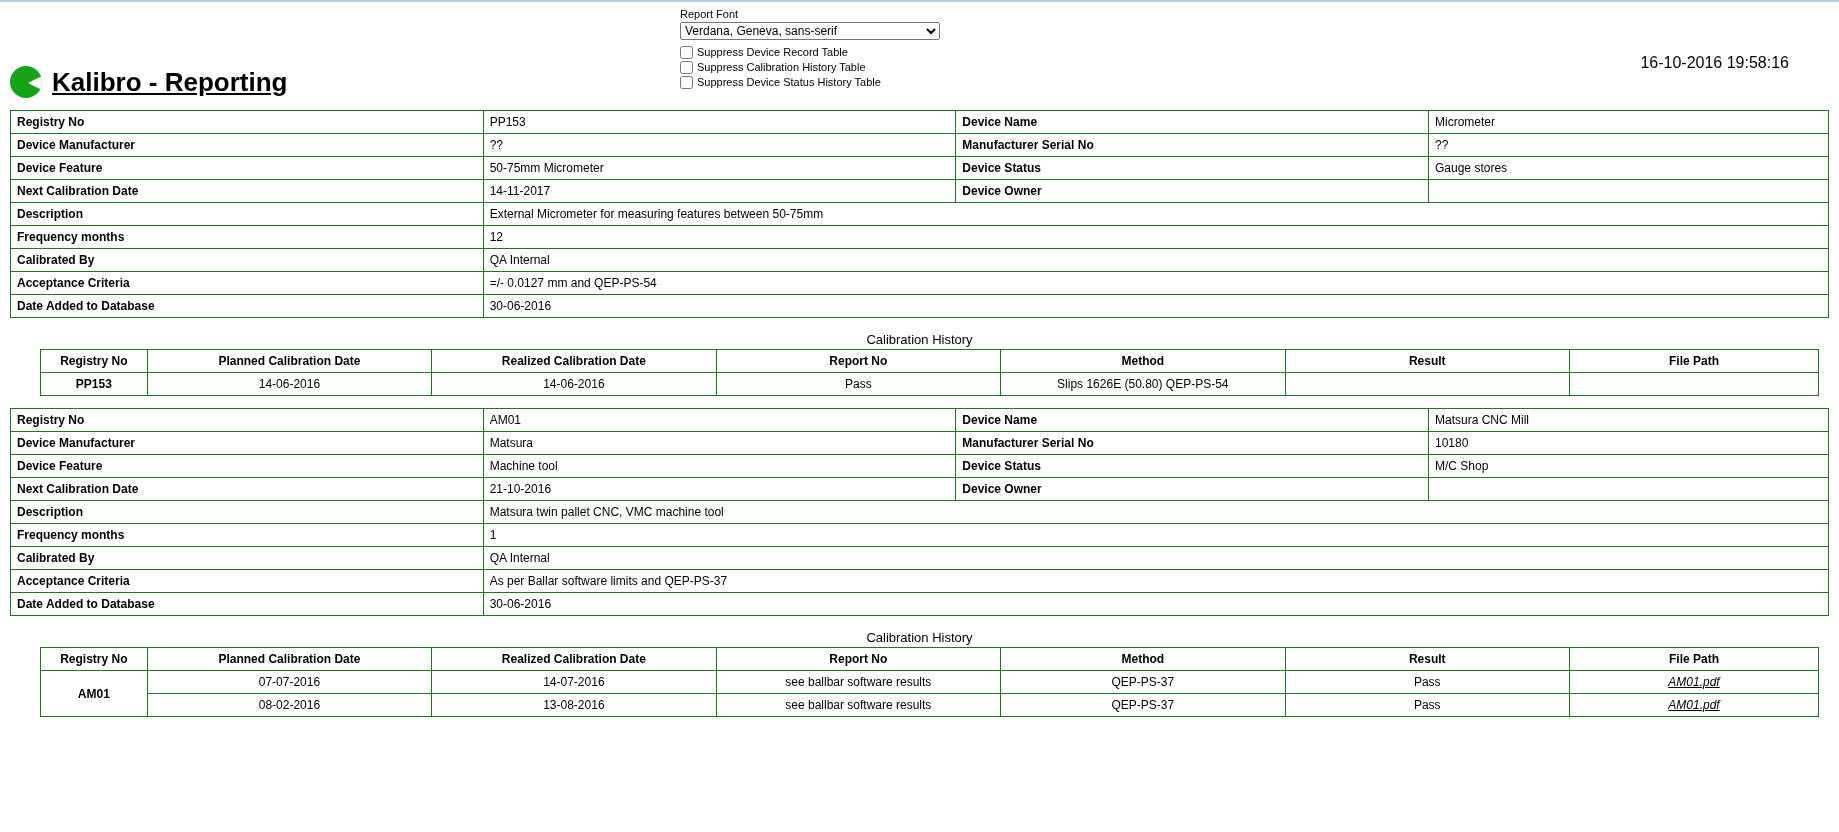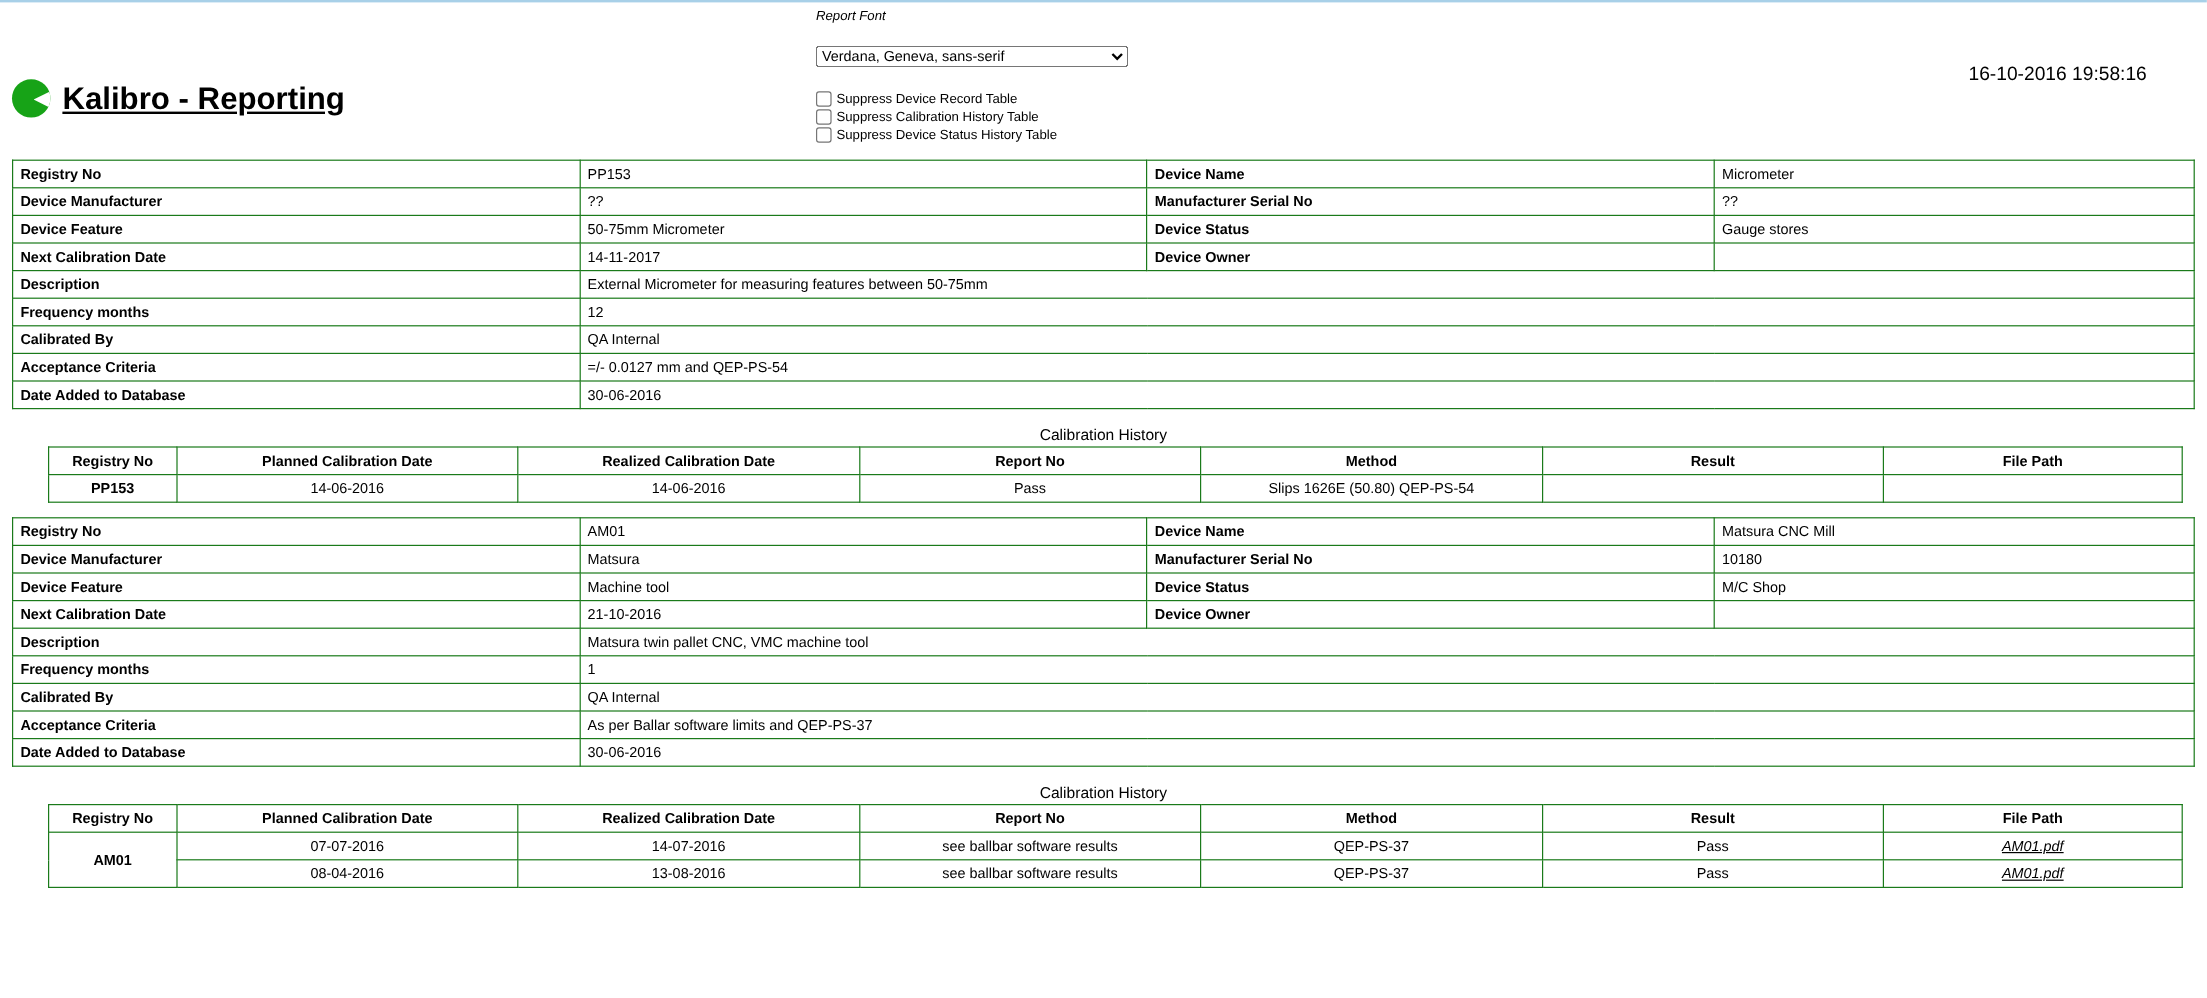--- a/index.html
+++ b/index.html
@@ -40,28 +40,28 @@
   }
   .title-block h1 {
     font-size: 26px;
     font-weight: bold;
     text-decoration: underline;
   }
   .controls {
     font-size: 11px;
     padding-top: 2px;
   }
-  .controls label.small { display:block; margin-bottom:18px;font-style:italic; }
+  .controls label.small { display:block; margin-bottom:2px; }
   .controls select {
     width: 260px;
     font-size: 12px;
-    margin-bottom: 20px;
+    margin-bottom: 6px;
   }
   .controls .checkrow {
-    display:flex; align-items:center; gap:4px;
+    display:flex; align-items:flex-start; gap:4px;
     margin-bottom:2px;
   }
   .timestamp {
     margin-left:auto;
     margin-top: 48px;
     font-size: 16px;
     padding-right: 40px;
   }
   table.device, table.history {
     width: 100%;
@@ -261,21 +261,21 @@
   <tr>
     <td class="reg-cell" rowspan="2">AM01</td>
     <td>07-07-2016</td>
     <td>14-07-2016</td>
     <td>see ballbar software results</td>
     <td>QEP-PS-37</td>
     <td>Pass</td>
     <td><a href="#">AM01.pdf</a></td>
   </tr>
   <tr>
-    <td>08-04-2016</td>
+    <td>08-02-2016</td>
     <td>13-08-2016</td>
     <td>see ballbar software results</td>
     <td>QEP-PS-37</td>
     <td>Pass</td>
     <td><a href="#">AM01.pdf</a></td>
   </tr>
 </tbody>
   </table>
 
 </body></html>

